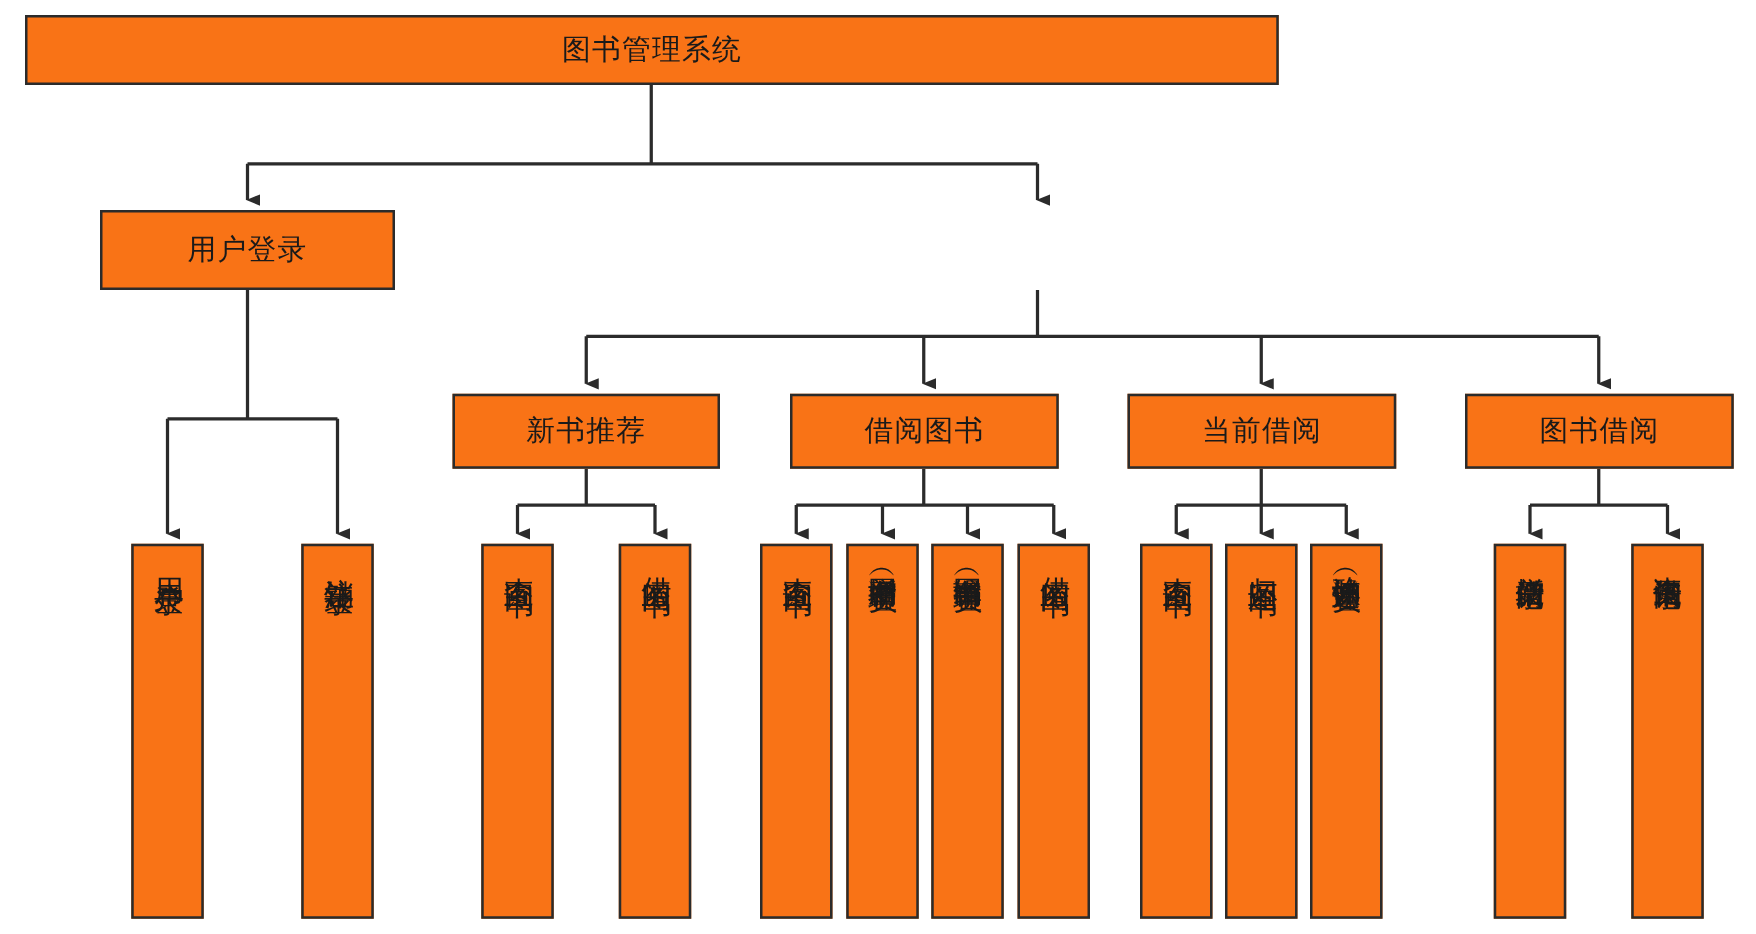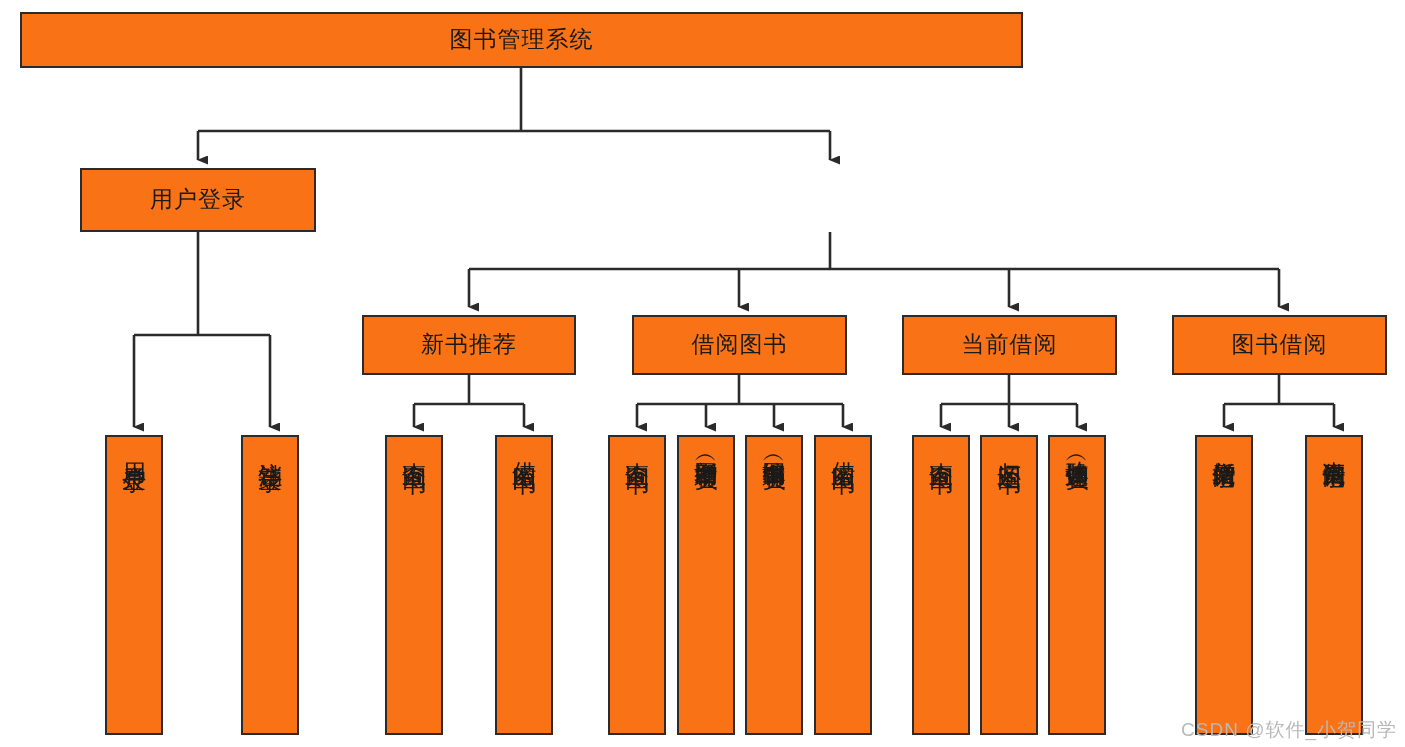--- a/index.html
+++ b/index.html
@@ -158,15 +158,14 @@
     <span class="vtext">确认归还（管理员）</span>
   </div>
 
   <div class="node leaf tall-text" style="left:1195px;top:435px;width:58px;height:300px;">
     <span class="vtext">新增借阅记录</span>
   </div>
   <div class="node leaf tall-text" style="left:1305px;top:435px;width:58px;height:300px;">
     <span class="vtext">查询借阅记录</span>
   </div>
 
-  <div class="watermark">CSDN @软件_小贺同学</div>
 
 </div>
 
 </body></html>

